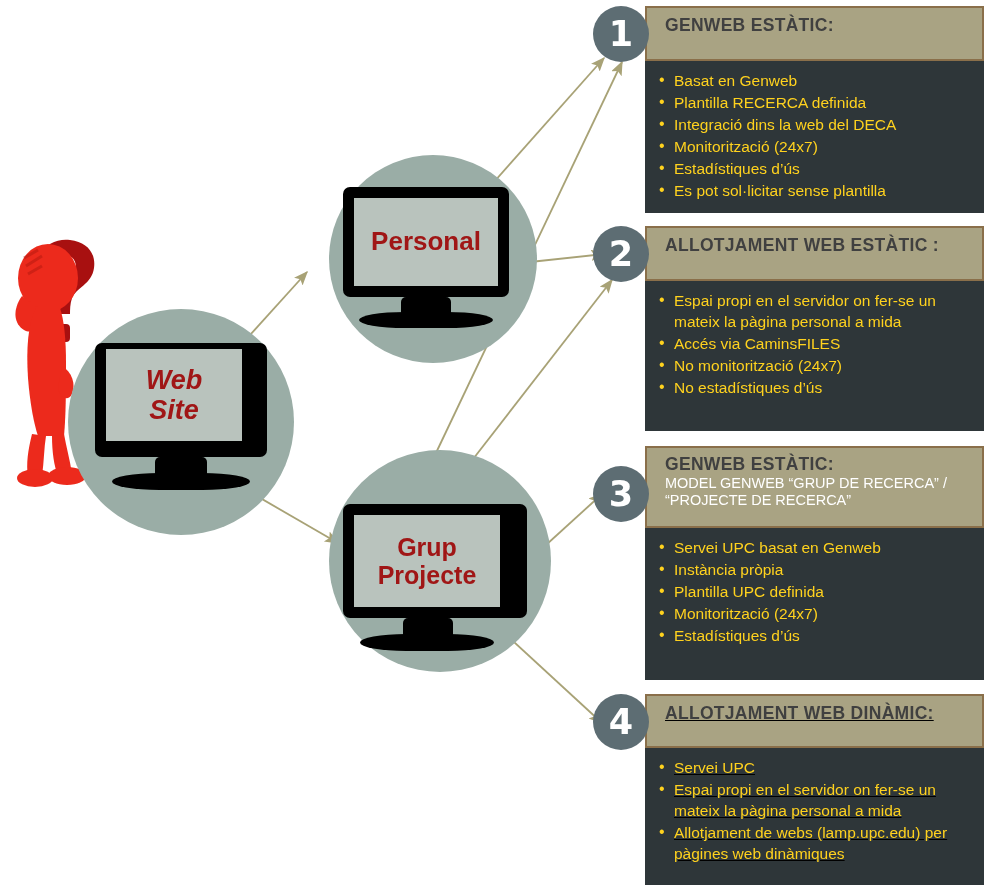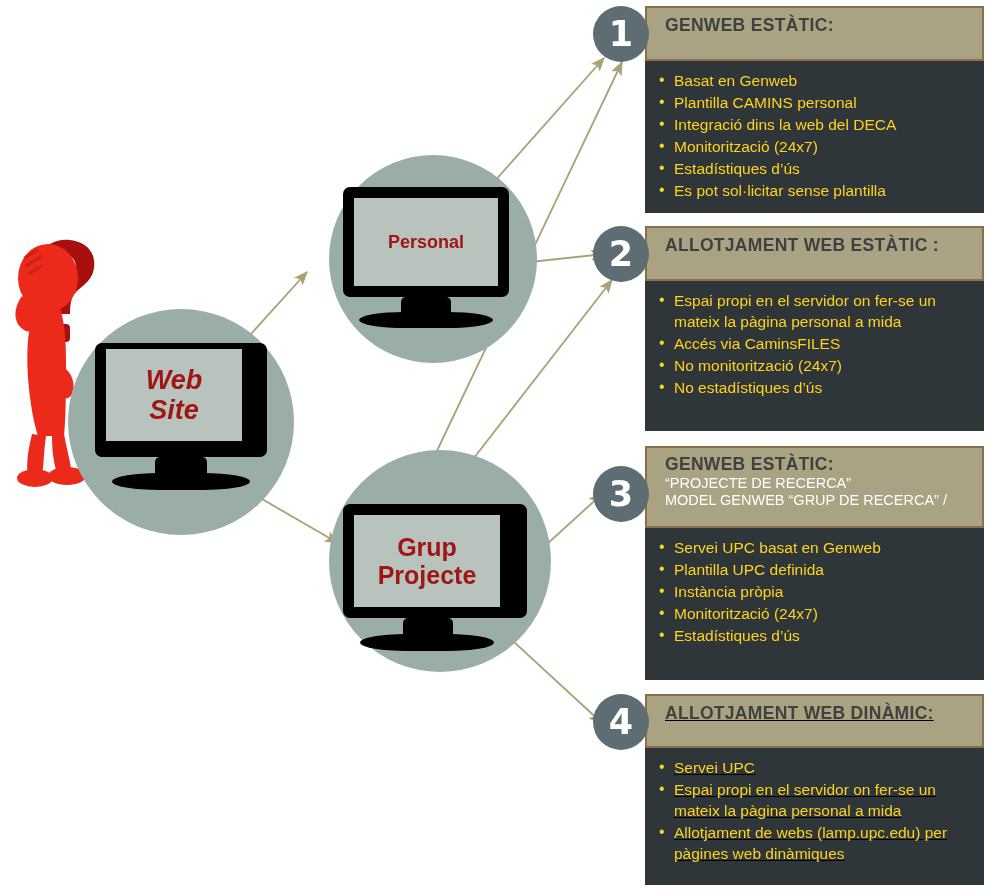--- a/index.html
+++ b/index.html
@@ -123,21 +123,21 @@
       </div>
       <div class="mon-neck" style="left:60px;top:114px;width:52px;height:20px;"></div>
       <div class="mon-base" style="left:17px;top:130px;width:138px;height:17px;"></div>
     </div>
   </div>
 
   <div class="gcircle" id="c-personal">
     <div class="monitor" style="left:14px;top:32px;width:166px;height:146px;">
       <div class="mon-body" style="height:110px;"></div>
       <div class="mon-screen" style="left:11px;top:11px;width:144px;height:88px;">
-        <div class="mon-label" style="font-size:18px;">Personal</div>
+        <div class="mon-label" style="font-size:26px;">Personal</div>
       </div>
       <div class="mon-neck" style="left:58px;top:110px;width:50px;height:19px;"></div>
       <div class="mon-base" style="left:16px;top:125px;width:134px;height:16px;"></div>
     </div>
   </div>
 
   <div class="gcircle" id="c-grup">
     <div class="monitor" style="left:14px;top:42px;width:184px;height:152px;margin-top:12px;">
       <div class="mon-body" style="height:114px;"></div>
       <div class="mon-screen" style="left:11px;top:11px;width:146px;height:92px;">
@@ -150,21 +150,21 @@
   </div>
 
   <div class="badge" style="left:593px;top:6px;">1</div>
   <div class="block" style="left:645px;top:6px;width:339px;">
     <div class="bhead" style="height:55px;">
       <div class="btitle">GENWEB ESTÀTIC:</div>
     </div>
     <div class="bbody" style="height:152px;">
       <ul>
         <li>Basat en Genweb</li>
-        <li>Plantilla CAMINS personal</li>
+        <li>Plantilla RECERCA definida</li>
         <li>Integració dins la web del DECA</li>
         <li>Monitorització (24x7)</li>
         <li>Estadístiques d’ús</li>
         <li>Es pot sol·licitar sense plantilla</li>
       </ul>
     </div>
   </div>
 
   <div class="badge" style="left:593px;top:226px;">2</div>
   <div class="block" style="left:645px;top:226px;width:339px;">
@@ -178,28 +178,28 @@
         <li>No monitorització (24x7)</li>
         <li>No estadístiques d’ús</li>
       </ul>
     </div>
   </div>
 
   <div class="badge" style="left:593px;top:466px;">3</div>
   <div class="block" style="left:645px;top:446px;width:339px;">
     <div class="bhead" style="height:82px;padding-top:6px;">
       <div class="btitle">GENWEB ESTÀTIC:</div>
+      <div class="bsub">MODEL GENWEB “GRUP DE RECERCA” /</div>
       <div class="bsub">“PROJECTE DE RECERCA”</div>
-      <div class="bsub">MODEL GENWEB “GRUP DE RECERCA” /</div>
     </div>
     <div class="bbody" style="height:152px;">
       <ul>
         <li>Servei UPC basat en Genweb</li>
+        <li>Instància pròpia</li>
         <li>Plantilla UPC definida</li>
-        <li>Instància pròpia</li>
         <li>Monitorització (24x7)</li>
         <li>Estadístiques d’ús</li>
       </ul>
     </div>
   </div>
 
   <div class="badge" style="left:593px;top:694px;">4</div>
   <div class="block" style="left:645px;top:694px;width:339px;text-decoration:underline;">
     <div class="bhead" style="height:54px;">
       <div class="btitle">ALLOTJAMENT WEB DINÀMIC:</div>

